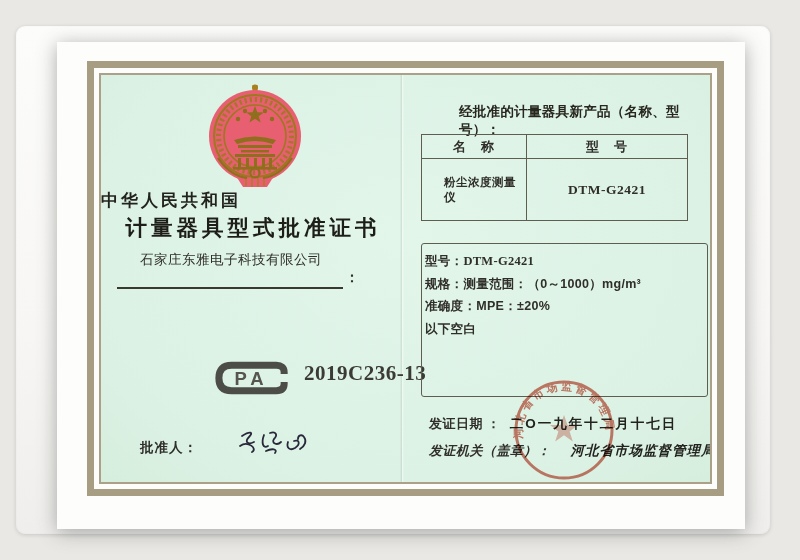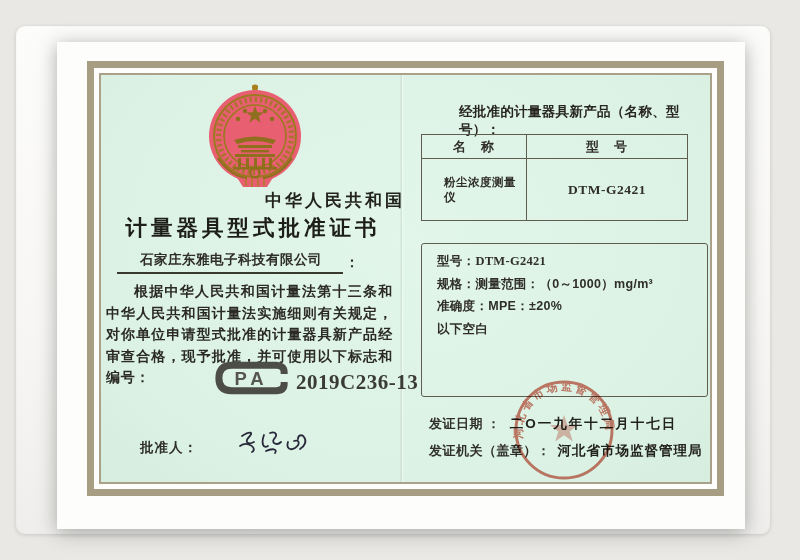--- a/index.html
+++ b/index.html
@@ -33,43 +33,43 @@
     background:radial-gradient(ellipse at 50% 40%, #e2f6ea 0%, #dcf2e5 70%, #d6eede 100%);
     overflow:hidden;
   }
   .fold{
     position:absolute;left:299px;top:0;width:4px;height:100%;
     background:linear-gradient(90deg, rgba(110,130,115,0) 0%, rgba(105,125,110,0.18) 35%, rgba(255,255,255,0.5) 60%, rgba(110,130,115,0) 100%);
   }
   
   .emblem{position:absolute;left:101px;top:9px;width:106px;height:103px;}
   .country{
-    position:absolute;left:0;top:114px;width:304px;text-align:right;
+    position:absolute;left:0;top:114px;width:304px;text-align:left;
     font-size:17px;font-weight:bold;letter-spacing:3px;color:#23231e;
   }
   .cert-title{
     position:absolute;left:0;top:138px;width:304px;text-align:center;
     font-size:21.5px;font-weight:bold;letter-spacing:4px;color:#1e1e19;
   }
   .company-row{
     position:absolute;left:16px;top:176px;display:flex;align-items:flex-end;
   }
   .company-name{
     width:203px;border-bottom:2px solid #3a392f;
-    padding-left:23px;padding-bottom:3px;
-    font-size:13.5px;font-weight:bold;letter-spacing:0.5px;white-space:nowrap;
+    padding-left:23px;padding-bottom:18px;
+    font-size:13.5px;font-weight:normal;letter-spacing:0.5px;white-space:nowrap;
   }
   .company-colon{font-size:14px;font-weight:bold;margin-left:2px;padding-bottom:2px;}
   .body-par{
     position:absolute;left:5px;top:206px;width:287px;
     font-size:14px;font-weight:600;line-height:21.6px;letter-spacing:0.8px;
     text-indent:28px;text-align:justify;color:#2b2a24;
   }
   .cpa-row{
-    position:absolute;left:113px;top:286px;display:flex;align-items:flex-end;gap:6px;
+    position:absolute;left:113px;top:286px;display:flex;align-items:flex-start;gap:14px;
   }
   .cpa-svg{display:block;}
   .cpa-number{
     font-family:"Liberation Serif","DejaVu Serif",serif;
     font-size:21px;font-weight:700;letter-spacing:0.5px;color:#3b3b36;
   }
   .approver-row{position:absolute;left:39px;top:363px;}
   .approver-label{font-size:13.5px;font-weight:bold;letter-spacing:1px;}
   .signature{position:absolute;left:127px;top:347px;width:84px;height:40px;}
   
@@ -91,29 +91,29 @@
   .cell.td{height:61px;}
   .td-name{padding-left:22px;font-size:11.5px;font-weight:600;letter-spacing:0.5px;}
   .td-model{
     justify-content:center;
     font-family:"Liberation Serif","DejaVu Serif",serif;
     font-size:13.5px;font-weight:bold;letter-spacing:0.5px;
   }
   .specs-box{
     position:absolute;left:320px;top:168px;width:287px;height:154px;
     border:1px solid #5e5d50;border-radius:3px;box-sizing:border-box;
-    padding:6px 8px 0 15px;
+    padding:6px 8px 0 3px;
   }
   .spec-line{font-size:12.5px;font-weight:600;line-height:22.6px;letter-spacing:0.3px;white-space:nowrap;}
   .spec-value.serif{font-family:"Liberation Serif","DejaVu Serif",serif;font-weight:bold;}
   .date-row,.org-row{
     position:absolute;display:flex;align-items:baseline;white-space:nowrap;
   }
   .date-row{left:328px;top:340px;gap:9px;}
-  .org-row{left:328px;top:367px;gap:7px;}
+  .org-row{left:328px;top:367px;gap:20px;font-style:italic;}
   .issue-label{font-size:13px;font-weight:bold;letter-spacing:0.5px;}
   .issue-value{font-size:13.5px;font-weight:bold;letter-spacing:2px;color:#23231d;}
   .org-row .issue-value{letter-spacing:1px;}
   .stamp{
     position:absolute;left:410px;top:302px;width:106px;height:106px;
     opacity:0.75;mix-blend-mode:multiply;
   }
 </style>
 </head>
 <body>
@@ -160,21 +160,20 @@
         </svg>
 
         <div class="country">中华人民共和国</div>
         <div class="cert-title">计量器具型式批准证书</div>
 
         <div class="company-row">
           <span class="company-name">石家庄东雅电子科技有限公司</span>
           <span class="company-colon">：</span>
         </div>
 
-        <div class="body-par">根据中华人民共和国计量法第十三条和中华人民共和国计量法实施细则有关规定，对你单位申请型式批准的计量器具新产品经审查合格，现予批准，并可使用以下标志和编号：</div>
 
         <div class="cpa-row">
           <svg class="cpa-svg" width="76" height="34" viewBox="0 0 78 34">
             <path d="M72 13 V11 Q72 4 64 4 H18 Q5 4 5 17 Q5 30 18 30 H64 Q72 30 72 23 V21" fill="none" stroke="#4d4d47" stroke-width="7.2"></path>
             <text x="21" y="24.5" font-size="19" font-weight="bold" fill="#56564f" letter-spacing="5" font-family="Liberation Sans, DejaVu Sans, sans-serif">PA</text>
           </svg>
           <span class="cpa-number">2019C236-13</span>
         </div>
 
         <div class="approver-row">

